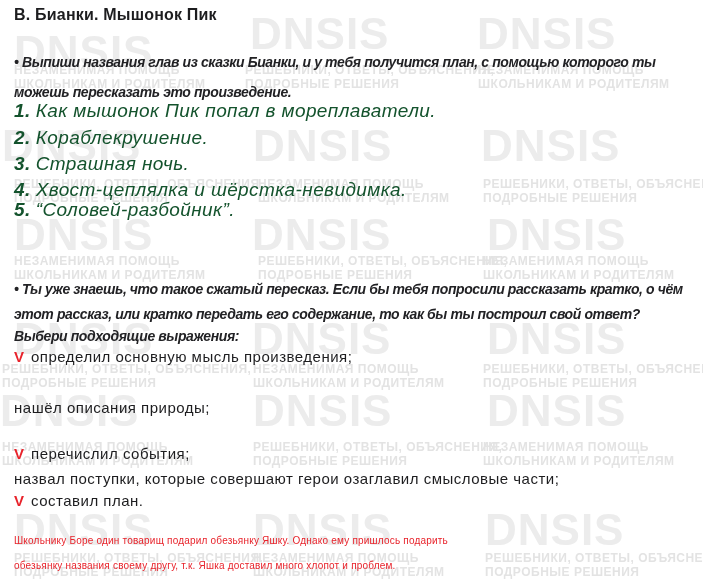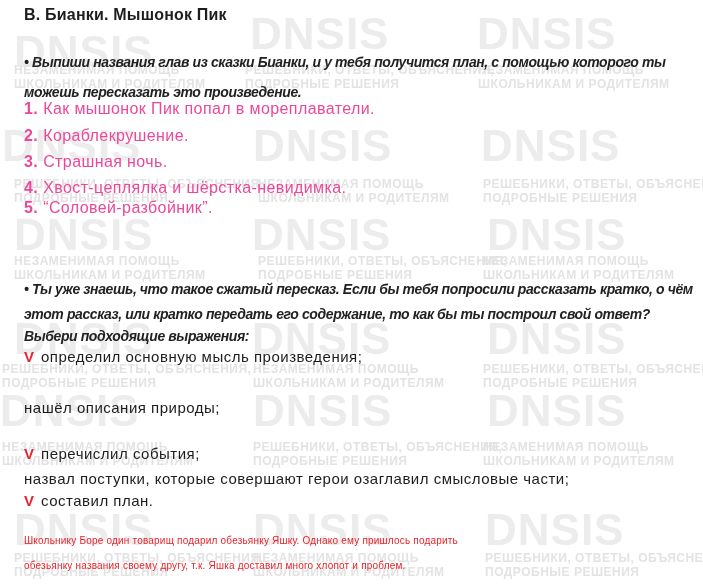--- a/index.html
+++ b/index.html
@@ -17,29 +17,29 @@
     font-size:44px; font-weight:800; letter-spacing:1px;
     color:#ececec; line-height:1; white-space:nowrap;
   }
   .wm-small {
     position:absolute;
     font-size:12px; font-weight:700; letter-spacing:0.5px;
     color:#e3e3e3; line-height:13.5px; white-space:nowrap;
   }
   
   .content { position:absolute; inset:0; z-index:1; }
-  .line { position:absolute; left:14px; white-space:nowrap;margin-left:10px; }
+  .line { position:absolute; left:14px; white-space:nowrap; }
   .h1 {
     font-size:16px; font-weight:700; color:#1d1d1f; letter-spacing:0.2px;
   }
   .task {
     font-size:14px; font-weight:700; font-style:italic;
     color:#222225; letter-spacing:-0.4px;
   }
-  .plan { font-size:16px; color:#ec4899; letter-spacing:0.4px; }
+  .plan { font-size:19px; color:#14532d; letter-spacing:0.4px;font-style:italic; }
   .plan .num { font-weight:700; margin-right:5px; }
   .check { font-size:15px; color:#1d1d1f; letter-spacing:0.5px; }
   .vmark { color:#e8232b; font-weight:700; margin-right:7px; letter-spacing:0; }
   .answer { font-size:10px; color:#e8232b; letter-spacing:0.2px; }
 </style>
 </head>
 <body>
 
 <div class="page">
 

